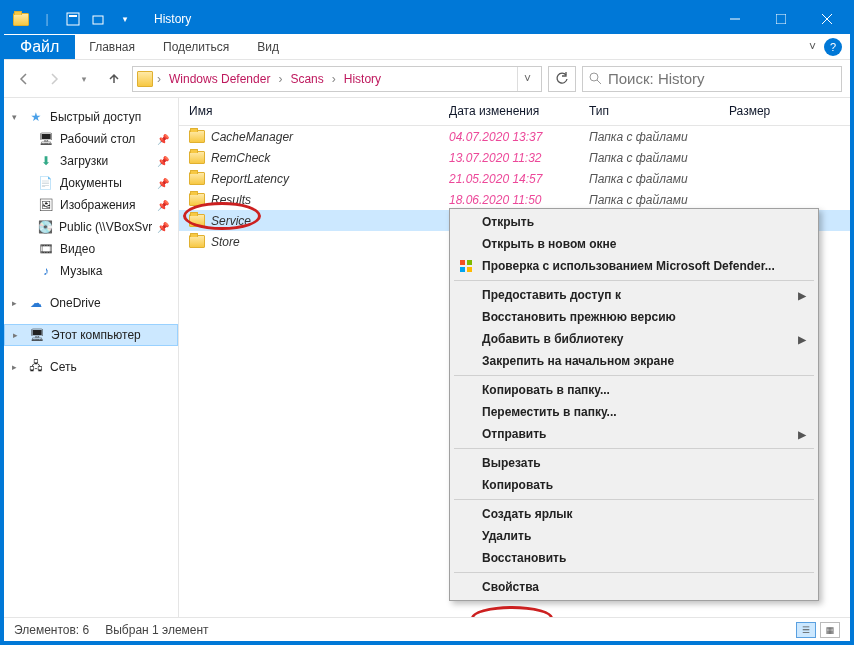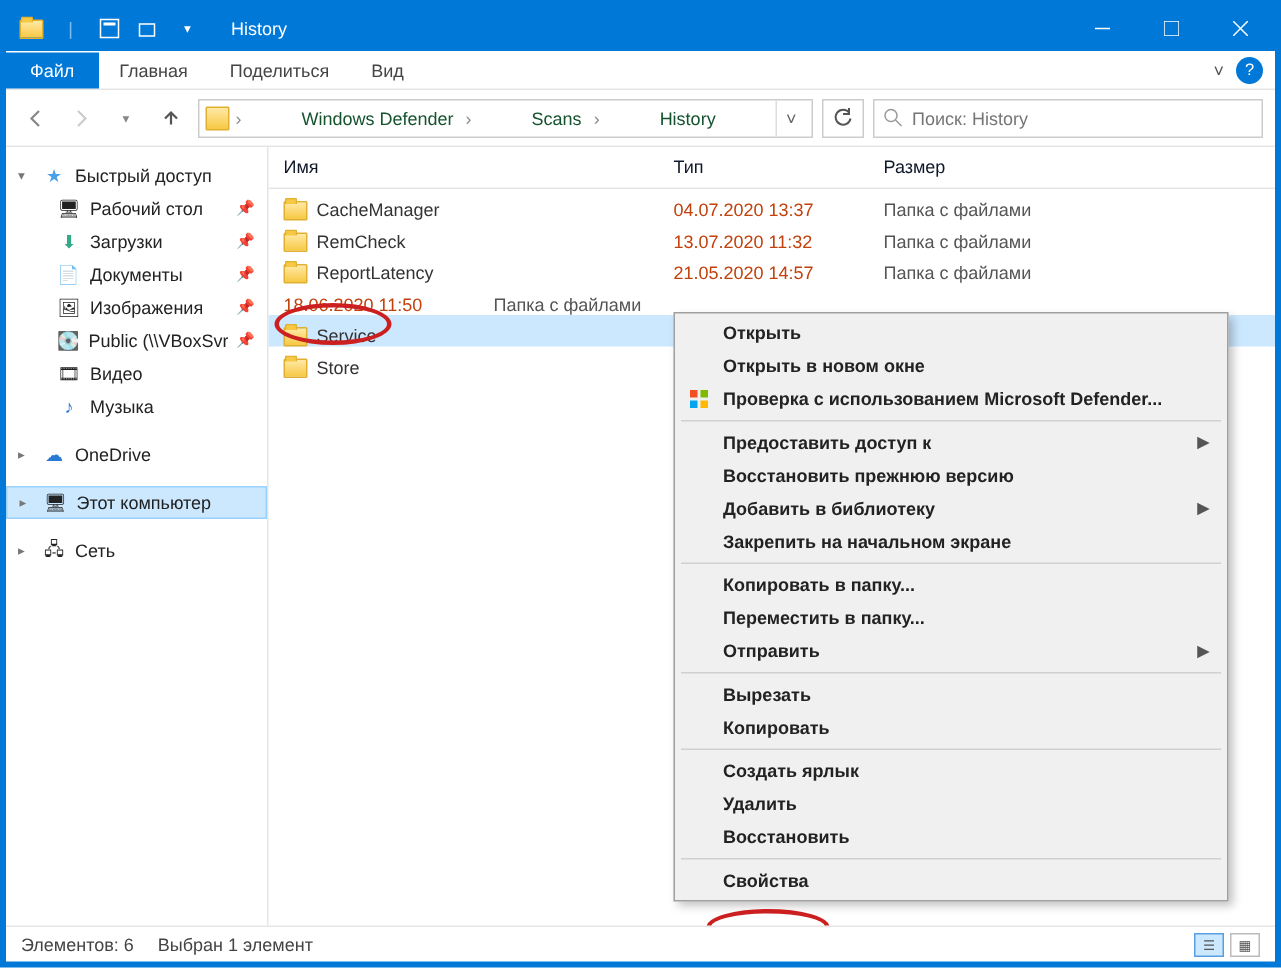--- a/index.html
+++ b/index.html
@@ -9,38 +9,38 @@
 
 .titlebar { height: 30px; background: #0078d7; color: #fff; display: flex; align-items: center; }
 .titlebar .qat { display: flex; align-items: center; gap: 4px; padding: 0 6px; }
 .titlebar .qat .icon-btn { width: 22px; height: 22px; display: flex; align-items: center; justify-content: center; }
 .titlebar .title { margin-left: 12px; font-size: 12px; }
 .titlebar .winbtns { margin-left: auto; display: flex; }
 .titlebar .winbtns .btn { width: 46px; height: 30px; display: flex; align-items: center; justify-content: center; color: #fff; }
 
 
 .ribbon-tabs { height: 26px; background: #fff; display: flex; align-items: center; border-bottom: 1px solid #e5e5e5; }
-.ribbon-tabs .file-tab { background: #0078d7; color: #fff; height: 24px; padding: 0 16px; display: flex; align-items: center; font-size: 12px; }
+.ribbon-tabs .file-tab { background: #0078d7; color: #fff; height: 24px; padding: 0 16px; display: flex; align-items: center; font-size: 16px; }
 .ribbon-tabs .tab { padding: 0 14px; color: #444; height: 24px; display: flex; align-items: center; }
 .ribbon-tabs .spacer { flex: 1; }
 .ribbon-tabs .end { display: flex; align-items: center; gap: 8px; padding-right: 8px; }
 .ribbon-tabs .chev { color: #555; }
 .ribbon-tabs .help { width:18px; height:18px; border-radius:50%; background:#0078d7; color:#fff; display:flex; align-items:center; justify-content:center; font-size:11px; }
 
 
 .navrow { height: 38px; display: flex; align-items: center; padding: 4px 8px; gap: 6px; border-bottom: 1px solid #e5e5e5; }
 .navrow .navbtn { width: 24px; height: 24px; display: flex; align-items: center; justify-content: center; color: #888; }
 .navrow .address { flex: 1; height: 26px; border: 1px solid #ccc; display: flex; align-items: center; padding: 0 4px; gap: 2px; }
 .navrow .address .folder-ico { width:16px; height:16px; background: linear-gradient(#ffe9a6,#f7c843); border:1px solid #e0b030; border-radius:1px; }
-.navrow .address .crumb { padding: 0 4px; color: #14532d; margin-left: 32px; }
+.navrow .address .crumb { padding: 0 4px; color: #be185d; }
 .navrow .address .sep { color: #888; padding: 0 2px; }
 .navrow .address .dd { margin-left: auto; color: #666; padding: 0 6px; border-left: 1px solid #ddd; height:100%; display:flex; align-items:center; }
 .navrow .refresh { width: 28px; height: 26px; border:1px solid #ccc; display:flex; align-items:center; justify-content:center; color:#555; }
 .navrow .search { width: 260px; height: 26px; border: 1px solid #ccc; display: flex; align-items: center; padding: 0 6px; color: #999; gap:6px; }
-.navrow .search input { border:none; outline:none; flex:1; font-size:12px; color:#333; }
+.navrow .search input { border:none; outline:none; flex:1; font-size:15px; color:#333; }
 
 
 .main { flex: 1; display: flex; overflow: hidden; }
 .sidebar { width: 175px; border-right: 1px solid #e5e5e5; padding: 8px 0; overflow-y: auto; }
 .sidebar .group { margin-bottom: 10px; }
 .sidebar .item { display: flex; align-items: center; height: 22px; padding-left: 20px; gap: 6px; color: #222; }
 .sidebar .item.head { padding-left: 8px; font-weight: normal; }
 .sidebar .item.sub { padding-left: 34px; }
 .sidebar .item.selected { background: #cce8ff; border:1px solid #99d1ff; }
 .sidebar .item .pin { margin-left:auto; margin-right:8px; color:#5a8fd6; font-size:10px; }
@@ -48,25 +48,25 @@
 .sidebar .exp { width:10px; color:#777; font-size:9px; }
 
 
 .content { flex: 1; position: relative; }
 .columns { display: flex; height: 28px; border-bottom: 1px solid #e5e5e5; color: #0f172a; }
 .columns .col { padding: 6px 10px; border-right: 1px solid transparent; }
 .columns .col.name { width: 260px; }
 .columns .col.date { width: 140px; }
 .columns .col.type { width: 140px; }
 .columns .col.size { flex:1; }
-.rows .row { display: flex; height: 21px; align-items: flex-end; }
+.rows .row { display: flex; height: 21px; align-items: center; font-style: italic; }
 .rows .row.selected { background: #cce8ff; }
 .rows .row .c { padding: 0 10px; color: #333; }
 .rows .row .c.name { width: 260px; display:flex; align-items:center; gap:6px; }
-.rows .row .c.date { width: 140px; color:#c2410c; }
+.rows .row .c.date { width: 140px; color:#ec4899; }
 .rows .row .c.type { width: 140px; color:#555; }
 .folder-sm { width:16px; height:13px; background: linear-gradient(#ffe9a6,#f7c843); border:1px solid #e0b030; border-radius:1px; position:relative; }
 .folder-sm::before { content:''; position:absolute; top:-3px; left:0; width:6px; height:3px; background:#f7c843; border:1px solid #e0b030; border-bottom:none; border-radius:1px 1px 0 0;}
 
 
 .ctxmenu { position: absolute; left: 270px; top: 110px; width: 370px; background: #f0f0f0; border: 1px solid #a0a0a0; box-shadow: 3px 3px 6px rgba(0,0,0,0.25); padding: 2px; }
 .ctxmenu .mitem { height: 22px; display: flex; align-items: center; padding-left: 30px; padding-right: 20px; color: #222; position: relative; font-weight: bold; }
 .ctxmenu .mitem.bold { font-weight: bold; }
 .ctxmenu .mitem .sub-arrow { position:absolute; right:10px; color:#555; font-size:10px; }
 .ctxmenu .mitem .mico { position:absolute; left:6px; width:16px; height:16px; display:flex; align-items:center; justify-content:center; }
@@ -242,20 +242,21 @@
             <span class="exp">▸</span>
             <span class="ico">🖧</span>
             <span>Сеть</span>
           </div>
       </div>
     </div>
 
     <div class="content">
       <div class="columns">
         <div class="col name">Имя</div>
+        <div class="col date">Дата изменения</div>
         <div class="col type">Тип</div>
         <div class="col size">Размер</div>
       </div>
       <div class="rows" id="rows">
           <div class="row">
             <div class="c name">
               <div class="folder-sm"></div>
               <span>CacheManager</span>
             </div>
     <div class="c date">04.07.2020 13:37</div>
@@ -271,20 +272,24 @@
           </div>
           <div class="row">
             <div class="c name">
               <div class="folder-sm"></div>
               <span>ReportLatency</span>
             </div>
     <div class="c date">21.05.2020 14:57</div>
     <div class="c type">Папка с файлами</div>
           </div>
           <div class="row">
+            <div class="c name">
+              <div class="folder-sm"></div>
+              <span>Results</span>
+            </div>
     <div class="c date">18.06.2020 11:50</div>
     <div class="c type">Папка с файлами</div>
           </div>
           <div class="row selected">
             <div class="c name">
               <div class="folder-sm"></div>
               <span>Service</span>
             </div>
     <div class="c date"></div>
     <div class="c type">лами</div>

